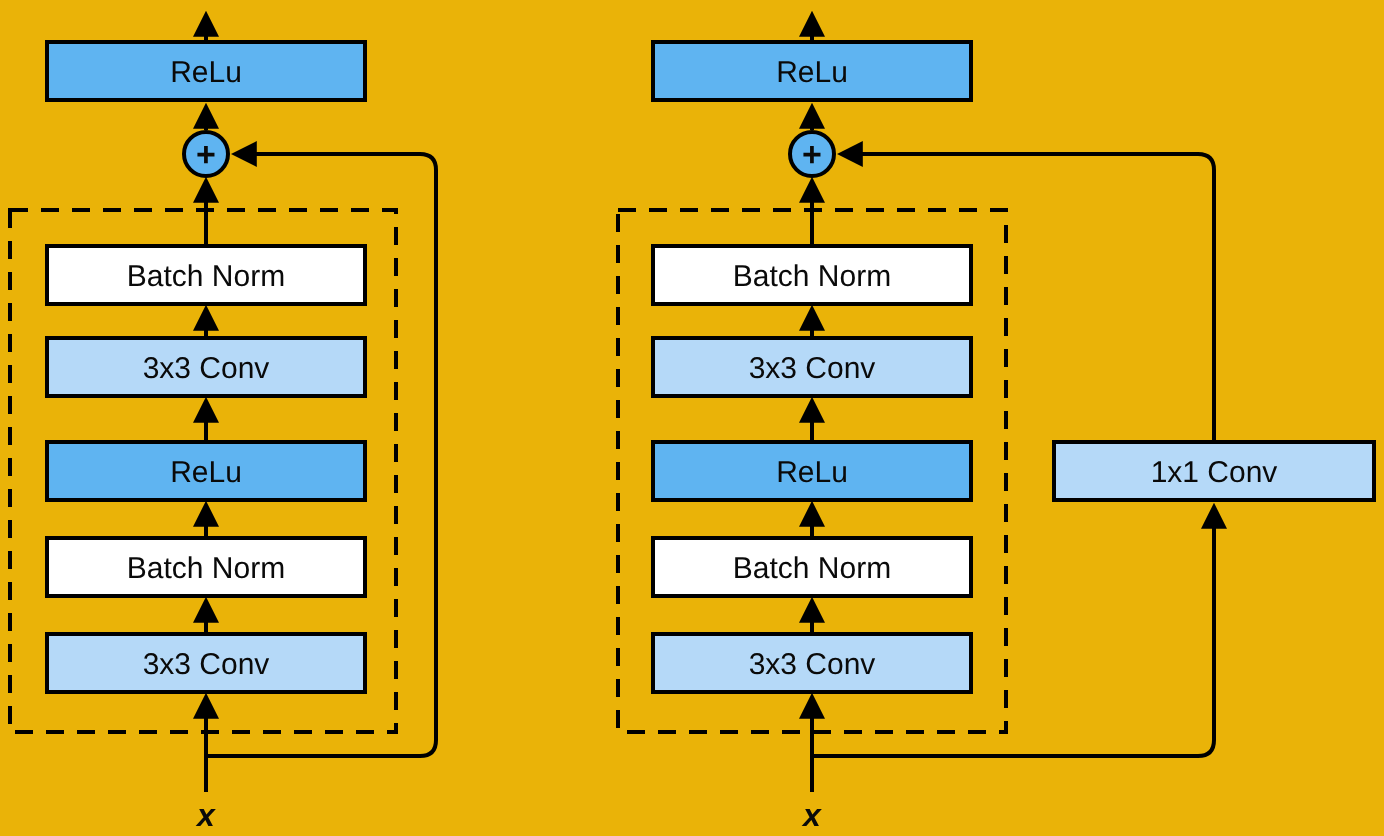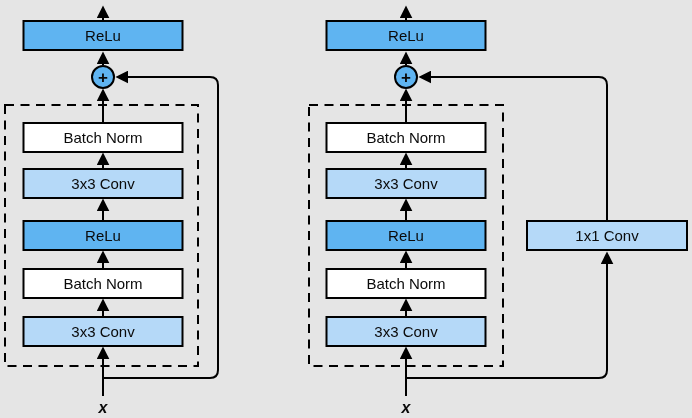--- a/index.html
+++ b/index.html
@@ -5,21 +5,21 @@
   html, body {
     margin: 0;
     padding: 0;
     background: #ffffff;
     font-family: "Liberation Sans", sans-serif;
   }
   .canvas {
     position: relative;
     width: 692px;
     height: 418px;
-    background: #e5e5e5;
+    background: #eab308;
     overflow: hidden;
   }
   svg { display: block; }
   .box-label {
     font-family: "Liberation Sans", sans-serif;
     font-size: 15px;
     fill: #0a0a0a;
   }
   .input-label {
     font-family: "Liberation Sans", sans-serif;

